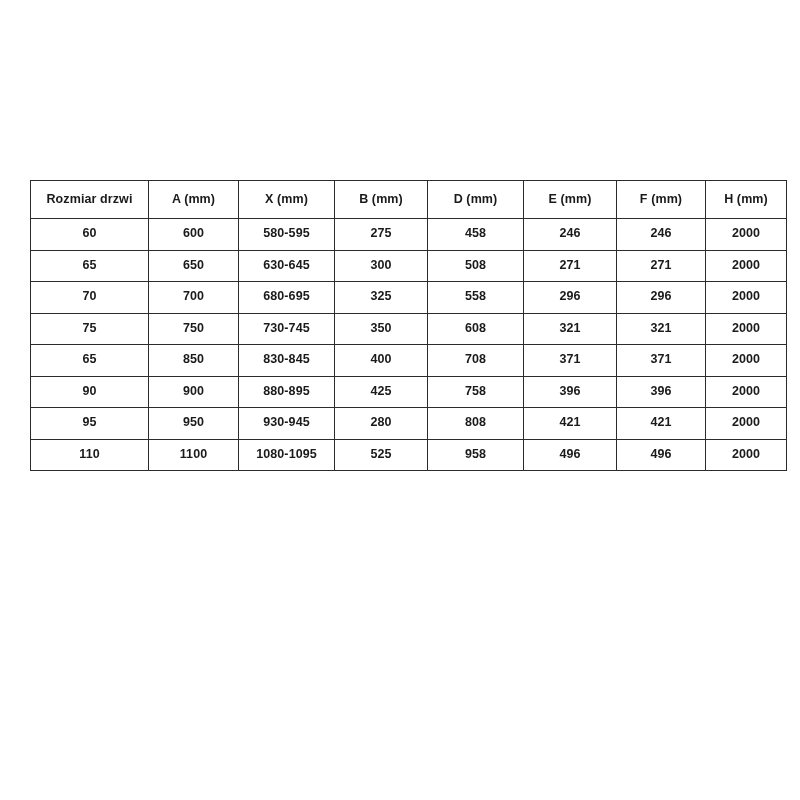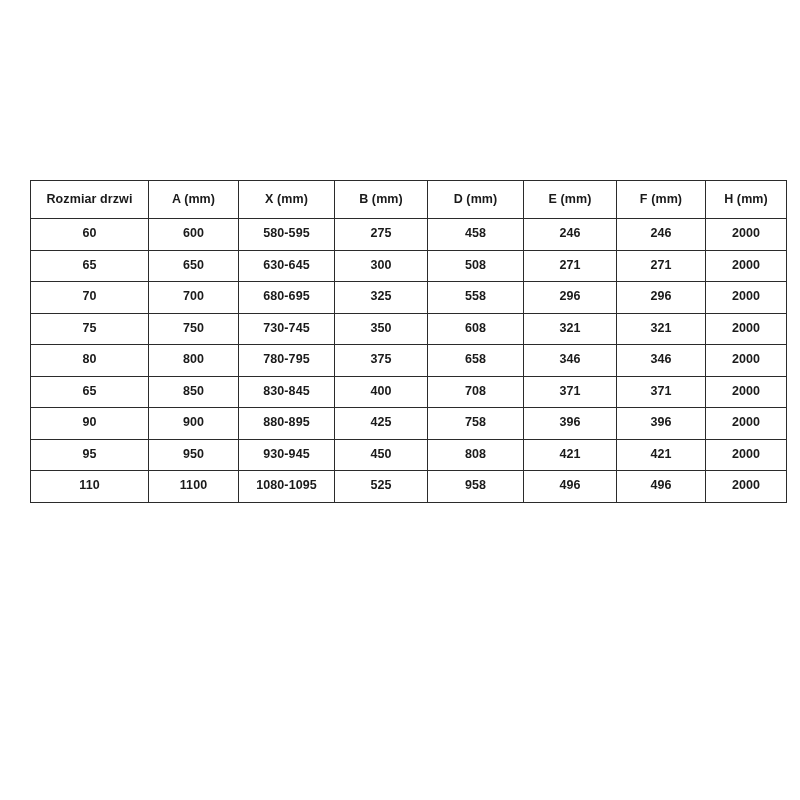--- a/index.html
+++ b/index.html
@@ -113,30 +113,20 @@
         <td>75</td>
         <td>750</td>
         <td>730-745</td>
         <td>350</td>
         <td>608</td>
         <td>321</td>
         <td>321</td>
         <td>2000</td>
       </tr>
       <tr>
-        <td>80</td>
-        <td>800</td>
-        <td>780-795</td>
-        <td>375</td>
-        <td>658</td>
-        <td>346</td>
-        <td>346</td>
-        <td>2000</td>
-      </tr>
-      <tr>
         <td>65</td>
         <td>850</td>
         <td>830-845</td>
         <td>400</td>
         <td>708</td>
         <td>371</td>
         <td>371</td>
         <td>2000</td>
       </tr>
       <tr>
@@ -146,21 +136,21 @@
         <td>425</td>
         <td>758</td>
         <td>396</td>
         <td>396</td>
         <td>2000</td>
       </tr>
       <tr>
         <td>95</td>
         <td>950</td>
         <td>930-945</td>
-        <td>450</td>
+        <td>280</td>
         <td>808</td>
         <td>421</td>
         <td>421</td>
         <td>2000</td>
       </tr>
       <tr>
         <td>110</td>
         <td>1100</td>
         <td>1080-1095</td>
         <td>525</td>

